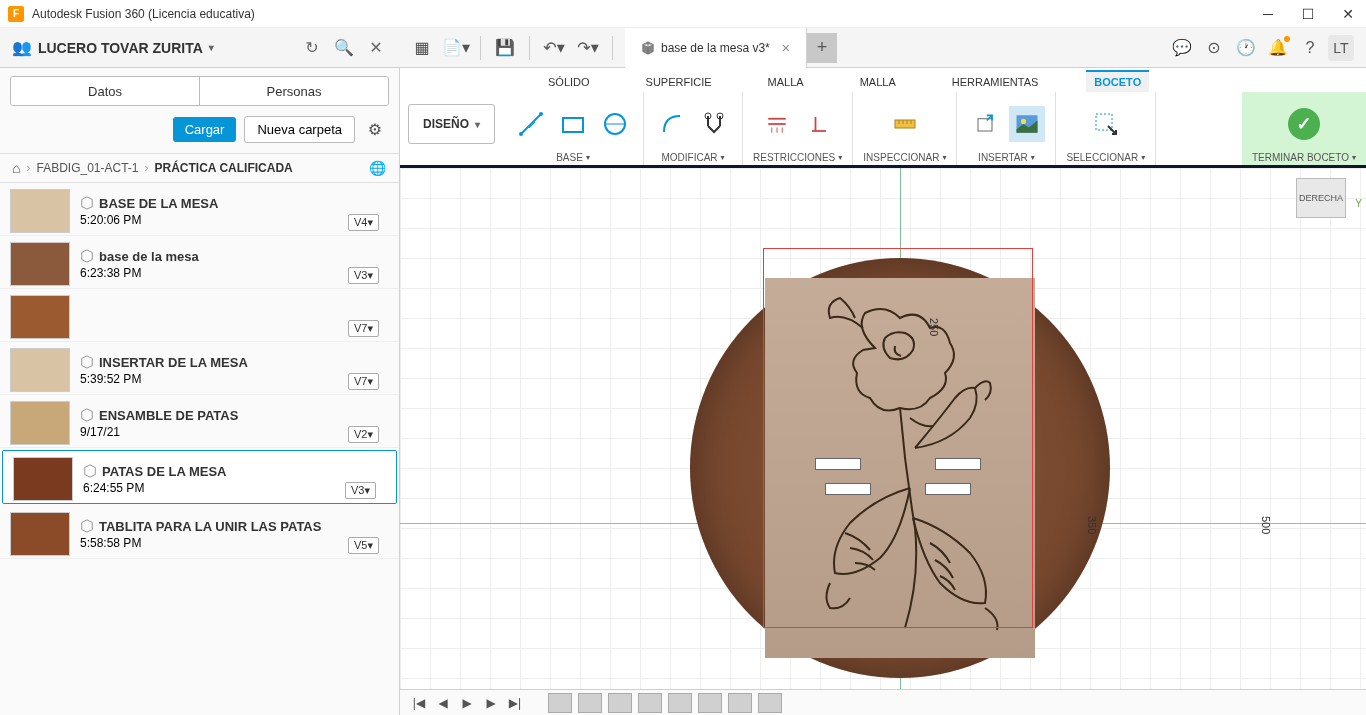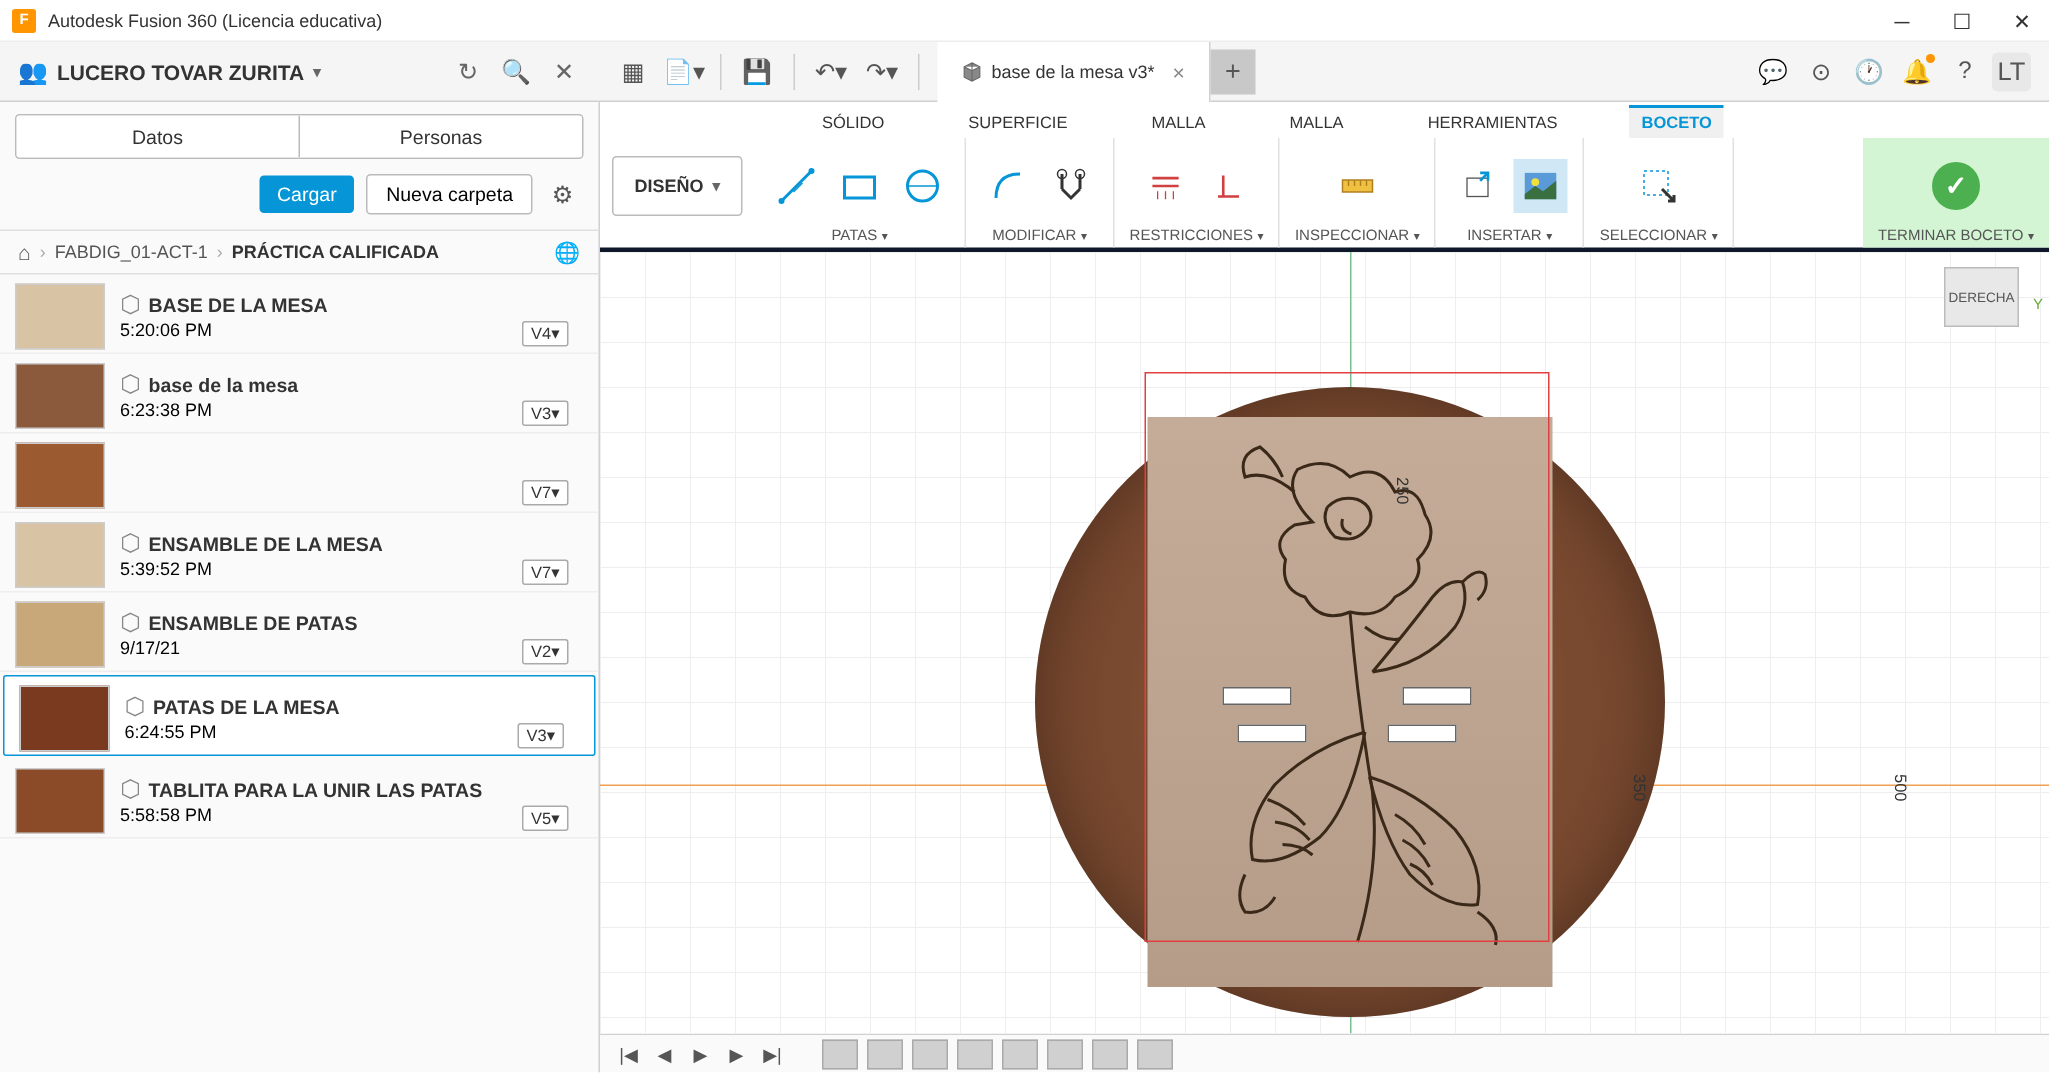--- a/index.html
+++ b/index.html
@@ -26,21 +26,21 @@
   .tb-sep { width: 1px; height: 24px; background: #ccc; margin: 0 4px; }
   
   .topbar-tabs { flex: 1; display: flex; align-items: center; }
   .doc-tab { display: flex; align-items: center; gap: 6px; padding: 0 16px; height: 40px; background: #fff; border-right: 1px solid #d0d0d0; }
   .doc-tab .cube-icon { width: 14px; height: 14px; color: #777; }
   .doc-tab .close-tab { color: #888; cursor: pointer; margin-left: 6px; font-size: 14px; }
   .new-tab { width: 30px; height: 30px; display: flex; align-items: center; justify-content: center; background: #c8c8c8; cursor: pointer; font-size: 18px; color: #555; }
   
   .topbar-right { display: flex; align-items: center; gap: 4px; padding-right: 12px; }
   .tr-icon { width: 28px; height: 28px; display: flex; align-items: center; justify-content: center; cursor: pointer; color: #555; font-size: 16px; border-radius: 3px; }
-  .user-badge { width: 26px; height: 26px; border-radius: 4px; background: #e8e8e8; display: flex; align-items: center; justify-content: center; font-size: 17px; color: #555; }
+  .user-badge { width: 26px; height: 26px; border-radius: 4px; background: #e8e8e8; display: flex; align-items: center; justify-content: center; font-size: 14px; color: #555; }
   .bell-dot { position: relative; }
   .bell-dot::after { content: ""; position: absolute; top: 2px; right: 2px; width: 6px; height: 6px; border-radius: 50%; background: #ff9500; }
   
   
   .main { display: flex; height: calc(715px - 28px - 40px); }
   
   
   .data-panel { width: 400px; background: #fafafa; border-right: 1px solid #d0d0d0; display: flex; flex-direction: column; overflow: hidden; }
   .dp-tabs { display: flex; height: 30px; margin: 8px 10px 0; border: 1px solid #bbb; border-radius: 3px; overflow: hidden; }
   .dp-tab { flex: 1; display: flex; align-items: center; justify-content: center; cursor: pointer; background: #fff; font-size: 13px; }
@@ -227,21 +227,21 @@
   </div>
         <div class="file-item">
     <div class="thumb" style="background:#d8c4a4"></div>
     <div class="file-info">
       <div class="file-name-row">
         <span>
                 <svg class="cube-mini" viewBox="0 0 16 16" width="14" height="14">
                   <path d="M8 1l6 3v8l-6 3-6-3V4z" stroke="#888" fill="none"></path>
                 </svg>
               </span>
-        <span class="file-name">ENSAMBLE DE LA MESA</span>
+        <span class="file-name">INSERTAR DE LA MESA</span>
       </div>
       <div class="file-time">5:39:52 PM</div>
     </div>
     <div class="version-badge">V7▾</div>
   </div>
         <div class="file-item">
     <div class="thumb" style="background:#c8a878"></div>
     <div class="file-info">
       <div class="file-name-row">
         <span>
@@ -320,21 +320,21 @@
               </svg>
             </div>
           <div class="rg-icon">
               <svg width="32" height="32" viewBox="0 0 32 32">
                 <circle cx="16" cy="16" r="10" stroke="#0696d7" stroke-width="2" fill="none"></circle>
                 <line x1="6" y1="16" x2="26" y2="16" stroke="#0696d7" stroke-width="1"></line>
               </svg>
             </div>
         </div>
         <div class="rg-label">
-            <span>PATAS</span>
+            <span>BASE</span>
             <span class="mini-chev">▾</span>
           </div>
       </div>
 
       <div class="ribbon-group">
         <div class="rg-icons">
           <div class="rg-icon">
               <svg width="32" height="32" viewBox="0 0 32 32">
                 <path d="M8 24 Q8 8 24 8" stroke="#0696d7" stroke-width="2" fill="none"></path>
               </svg>

